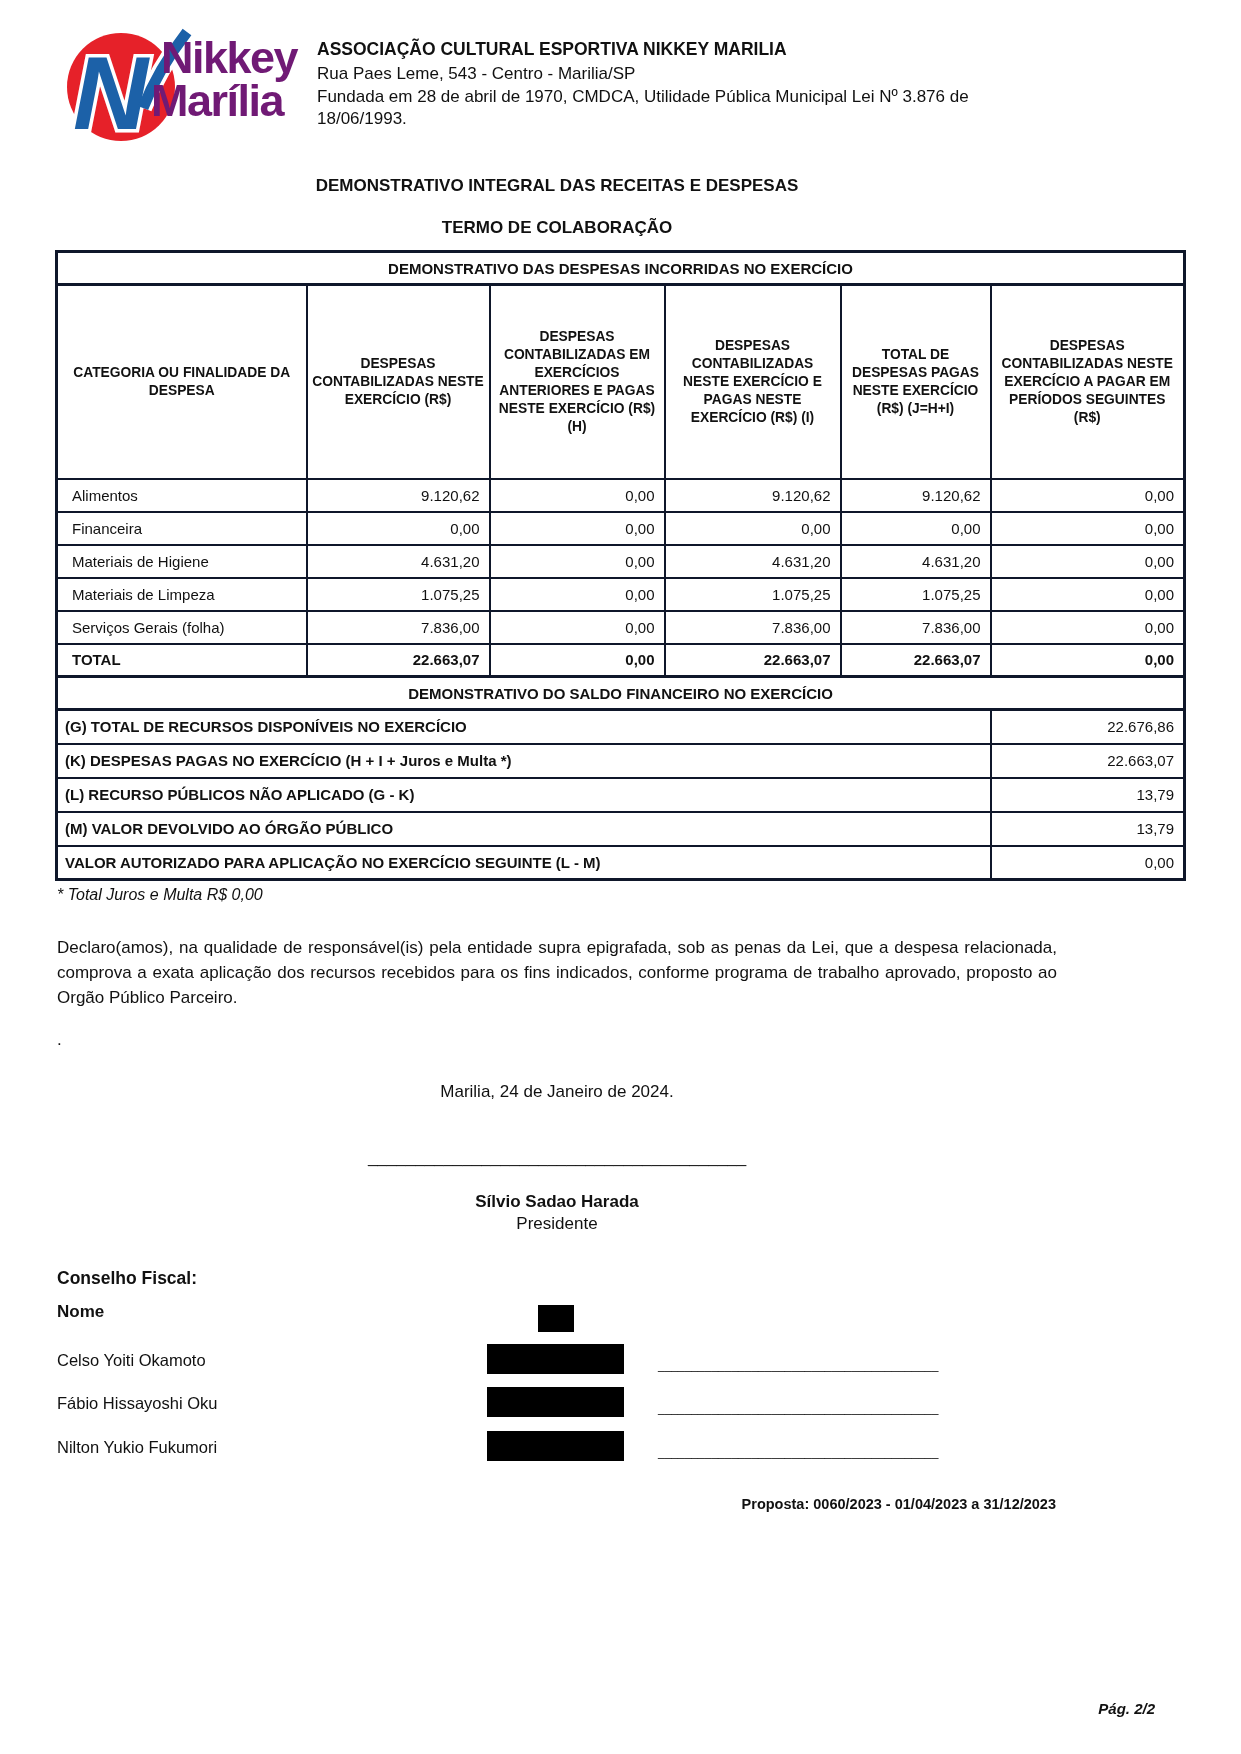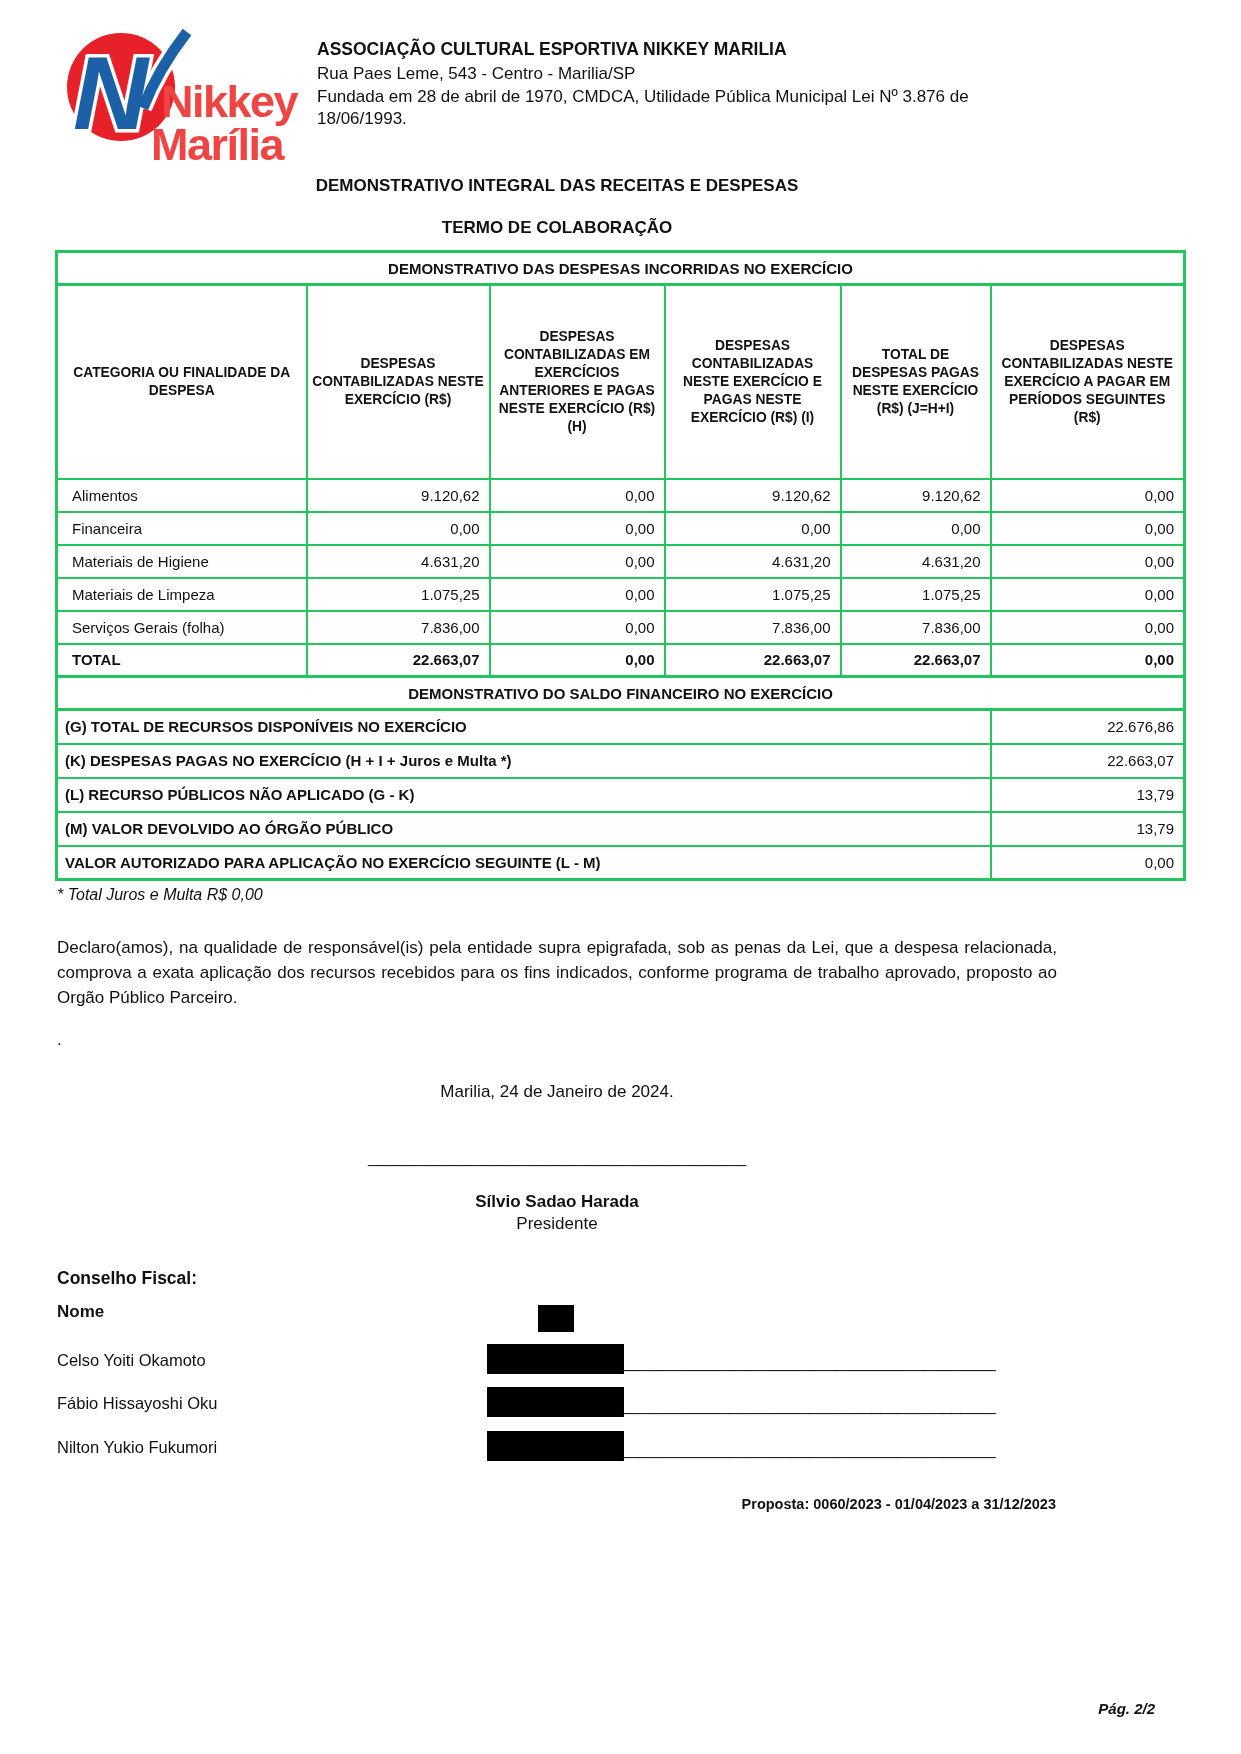--- a/index.html
+++ b/index.html
@@ -6,37 +6,37 @@
   html,body { background:#ffffff; }
   .page {
     position:relative; width:1241px; height:1754px; margin:0 auto;
     background:#ffffff; color:#111;
     font-family:"Liberation Sans", sans-serif; overflow:hidden;
   }
 
   
   .letterhead { position:absolute; top:28px; left:57px; display:flex; }
   .logo { position:relative; width:250px; height:118px; flex:0 0 250px; }
-  .logo-text { position:absolute; left:94px; top:8px; color:#ef4444;
-    font-weight:bold; font-size:45px; line-height:0.96; letter-spacing:-1.5px;margin-top:44px; }
+  .logo-text { position:absolute; left:94px; top:8px; color:#701a75;
+    font-weight:bold; font-size:45px; line-height:0.96; letter-spacing:-1.5px; }
   .logo-text .l1 { margin-left:10px; }
   .org-info { margin-left:10px; padding-top:10px; width:760px;
     font-size:17px; line-height:1.33; }
   .org-name { font-weight:bold; font-size:17.5px; margin-bottom:2px; }
   .org-founding { width:745px; }
 
   
   .doc-titles { position:absolute; top:176px; left:57px; width:1000px;
     text-align:center; font-weight:bold; font-size:17px; }
   .doc-titles .sub { margin-top:22px; }
 
   
   table.fin { position:absolute; top:250px; left:55px; width:1128px;
     border-collapse:collapse; table-layout:fixed; }
-  table.fin, table.fin td, table.fin th { border:2px solid #22c55e; }
+  table.fin, table.fin td, table.fin th { border:2px solid #0f172a; }
   table.fin { border-width:3px; }
   table.fin td, table.fin th { padding:1px 4px; overflow:hidden; }
   tr.band td { height:33px; text-align:center; font-weight:bold; font-size:15px;
     border-bottom-width:3px; border-top-width:3px; }
   tr.cols th { height:194px; vertical-align:middle; text-align:center;
     font-weight:bold; font-size:13.8px; line-height:1.3; }
   tr.r-data { height:33px; font-size:15px; }
   tr.r-data td.lbl { text-align:left; padding-left:14px; }
   tr.r-data td.num { text-align:right; padding-right:9px; }
   tr.r-total { font-weight:bold; }
@@ -56,21 +56,21 @@
   .sig-rule { font-size:17px; letter-spacing:0; }
   .sig-name { font-weight:bold; font-size:17px; margin-top:24px; }
   .sig-role { font-size:17px; margin-top:2px; }
 
   .council-title { position:absolute; top:1268px; left:57px; font-weight:bold; font-size:17.5px; }
   .council-name-hdr { position:absolute; top:1302px; left:57px; font-weight:bold; font-size:17px; }
 
   .council-row { position:absolute; left:0; width:1241px; height:36px; }
   .council-row .member { position:absolute; left:57px; bottom:4px; font-size:16.5px; }
   .council-row .bar { position:absolute; left:487px; bottom:0; width:137px; height:30px; background:#000; }
-  .council-row .line { position:absolute; left:622px; bottom:2px; font-size:16px; }
+  .council-row .line { position:absolute; left:658px; bottom:2px; font-size:12px; }
   .redaction-small { position:absolute; top:1305px; left:538px; width:36px; height:27px; background:#000; }
 
   .proposal { position:absolute; top:1496px; right:185px; font-weight:bold; font-size:14.5px; }
   .page-num { position:absolute; top:1700px; right:86px; font-style:italic; font-weight:600; font-size:15px; }
 </style>
 </head>
 <body>
 
 <div class="page">
 

